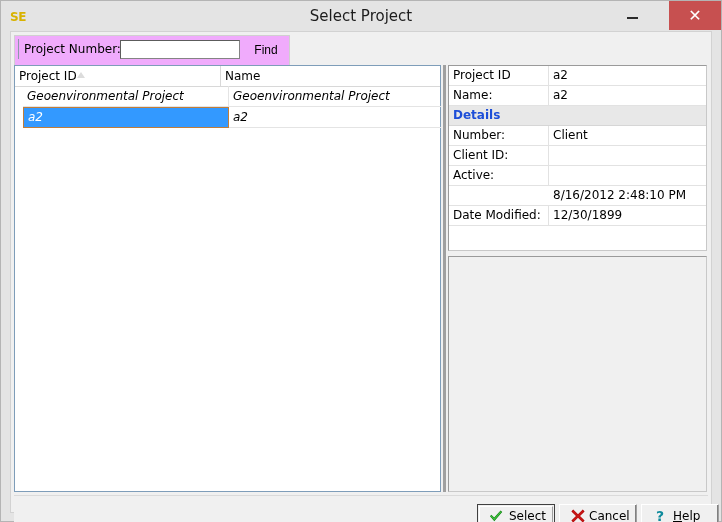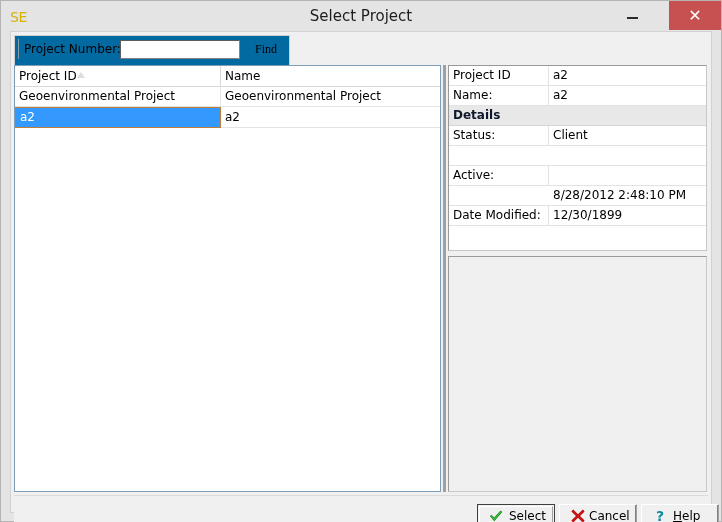--- a/index.html
+++ b/index.html
@@ -29,22 +29,22 @@
     position: absolute;
     left: 0; top: 0;
     width: 720px; height: 30px;
     background: #e4e4e4;
   }
   #titlebar-icon {
     position: absolute;
     left: 9px; top: 7px;
     width: 18px; height: 18px;
     font-family: "DejaVu Sans", "Liberation Sans", sans-serif;
-    font-size: 14px;
-    font-weight: normal;
+    font-size: 12px;
+    font-weight: bold;
     color: #d8b200;
     letter-spacing: -0.5px;
     line-height: 18px;
   }
   #titlebar-title {
     position: absolute;
     left: 0; top: 0;
     width: 720px; height: 30px;
     line-height: 31px;
     text-align: center;
@@ -101,21 +101,21 @@
     background: #f0f0f0;
     border: 1px solid #d2d2d2;
   }
 
   
   #toolbar {
     position: absolute;
     left: 3px; top: 3px;
     width: 276px; height: 38px;
     box-sizing: border-box;
-    background: #0369a1;
+    background: #f0abfc;
     border: 1px solid #d0d0d0;
   }
   #toolbar-grip {
     position: absolute;
     left: 3px; top: 3px;
     width: 2px; height: 20px;
     border-left: 1px solid #8b9aa8;
   }
   #toolbar-label {
     position: absolute;
@@ -138,21 +138,21 @@
     padding: 0 2px;
     color: #000;
     outline: none;
   }
   #find-button {
     position: absolute;
     left: 231px; top: 3px;
     width: 40px; height: 21px;
     background: transparent;
     border: none;
-    font-family: Liberation Serif, serif;
+    font-family: Liberation Sans, sans-serif;
     font-size: 12px;
     color: #000;
     cursor: default;
     padding: 0;
   }
 
   
   #list-panel {
     position: absolute;
     left: 3px; top: 33px;
@@ -187,22 +187,23 @@
     position: absolute;
     left: 62px; top: 6px;
     width: 0; height: 0;
     border-left: 4px solid transparent;
     border-right: 4px solid transparent;
     border-bottom: 6px solid #dcdcdc;
   }
 
   .list-row {
     position: absolute;
-    left: 0; height: 21px;
+    left: 8px; height: 21px;
     width: 483px;
+    font-style: italic;
   }
   #row-0 { top: 20px; }
   #row-1 { top: 41px; }
   .cell {
     position: absolute;
     top: 0; height: 21px;
     line-height: 21px;
     font-size: 12px;
     padding-left: 4px;
     box-sizing: border-box;
@@ -278,21 +279,21 @@
   .det-row.category {
     background: #e8e8e8;
     border-bottom: 1px solid #d6d6d6;
   }
   .det-row.category .det-cat {
     position: absolute;
     left: 0; top: 0; right: 0; height: 19px;
     line-height: 19px;
     font-size: 12px;
     font-weight: bold;
-    color: #0f172a;
+    color: #1d4ed8;
     padding-left: 4px;
     box-sizing: border-box;
   }
 
   
   #desc-panel {
     position: absolute;
     left: 437px; top: 224px;
     width: 259px; height: 236px;
     box-sizing: border-box;
@@ -420,32 +421,33 @@
         <div class="det-value">a2</div>
       </div>
       <div class="det-row">
         <div class="det-label">Name:</div>
         <div class="det-value">a2</div>
       </div>
       <div class="det-row category">
         <div class="det-cat">Details</div>
       </div>
       <div class="det-row">
-        <div class="det-label">Status:</div>
+        <div class="det-label">Number:</div>
         <div class="det-value">Client</div>
       </div>
       <div class="det-row">
+        <div class="det-label">Client ID:</div>
         <div class="det-value"></div>
       </div>
       <div class="det-row">
         <div class="det-label">Active:</div>
         <div class="det-value"></div>
       </div>
       <div class="det-row">
-        <div class="det-value">8/28/2012 2:48:10 PM</div>
+        <div class="det-value">8/16/2012 2:48:10 PM</div>
       </div>
       <div class="det-row">
         <div class="det-label">Date Modified:</div>
         <div class="det-value">12/30/1899</div>
       </div>
     </div>
 
     <div id="desc-panel"></div>
 
     <div id="buttonbar">

